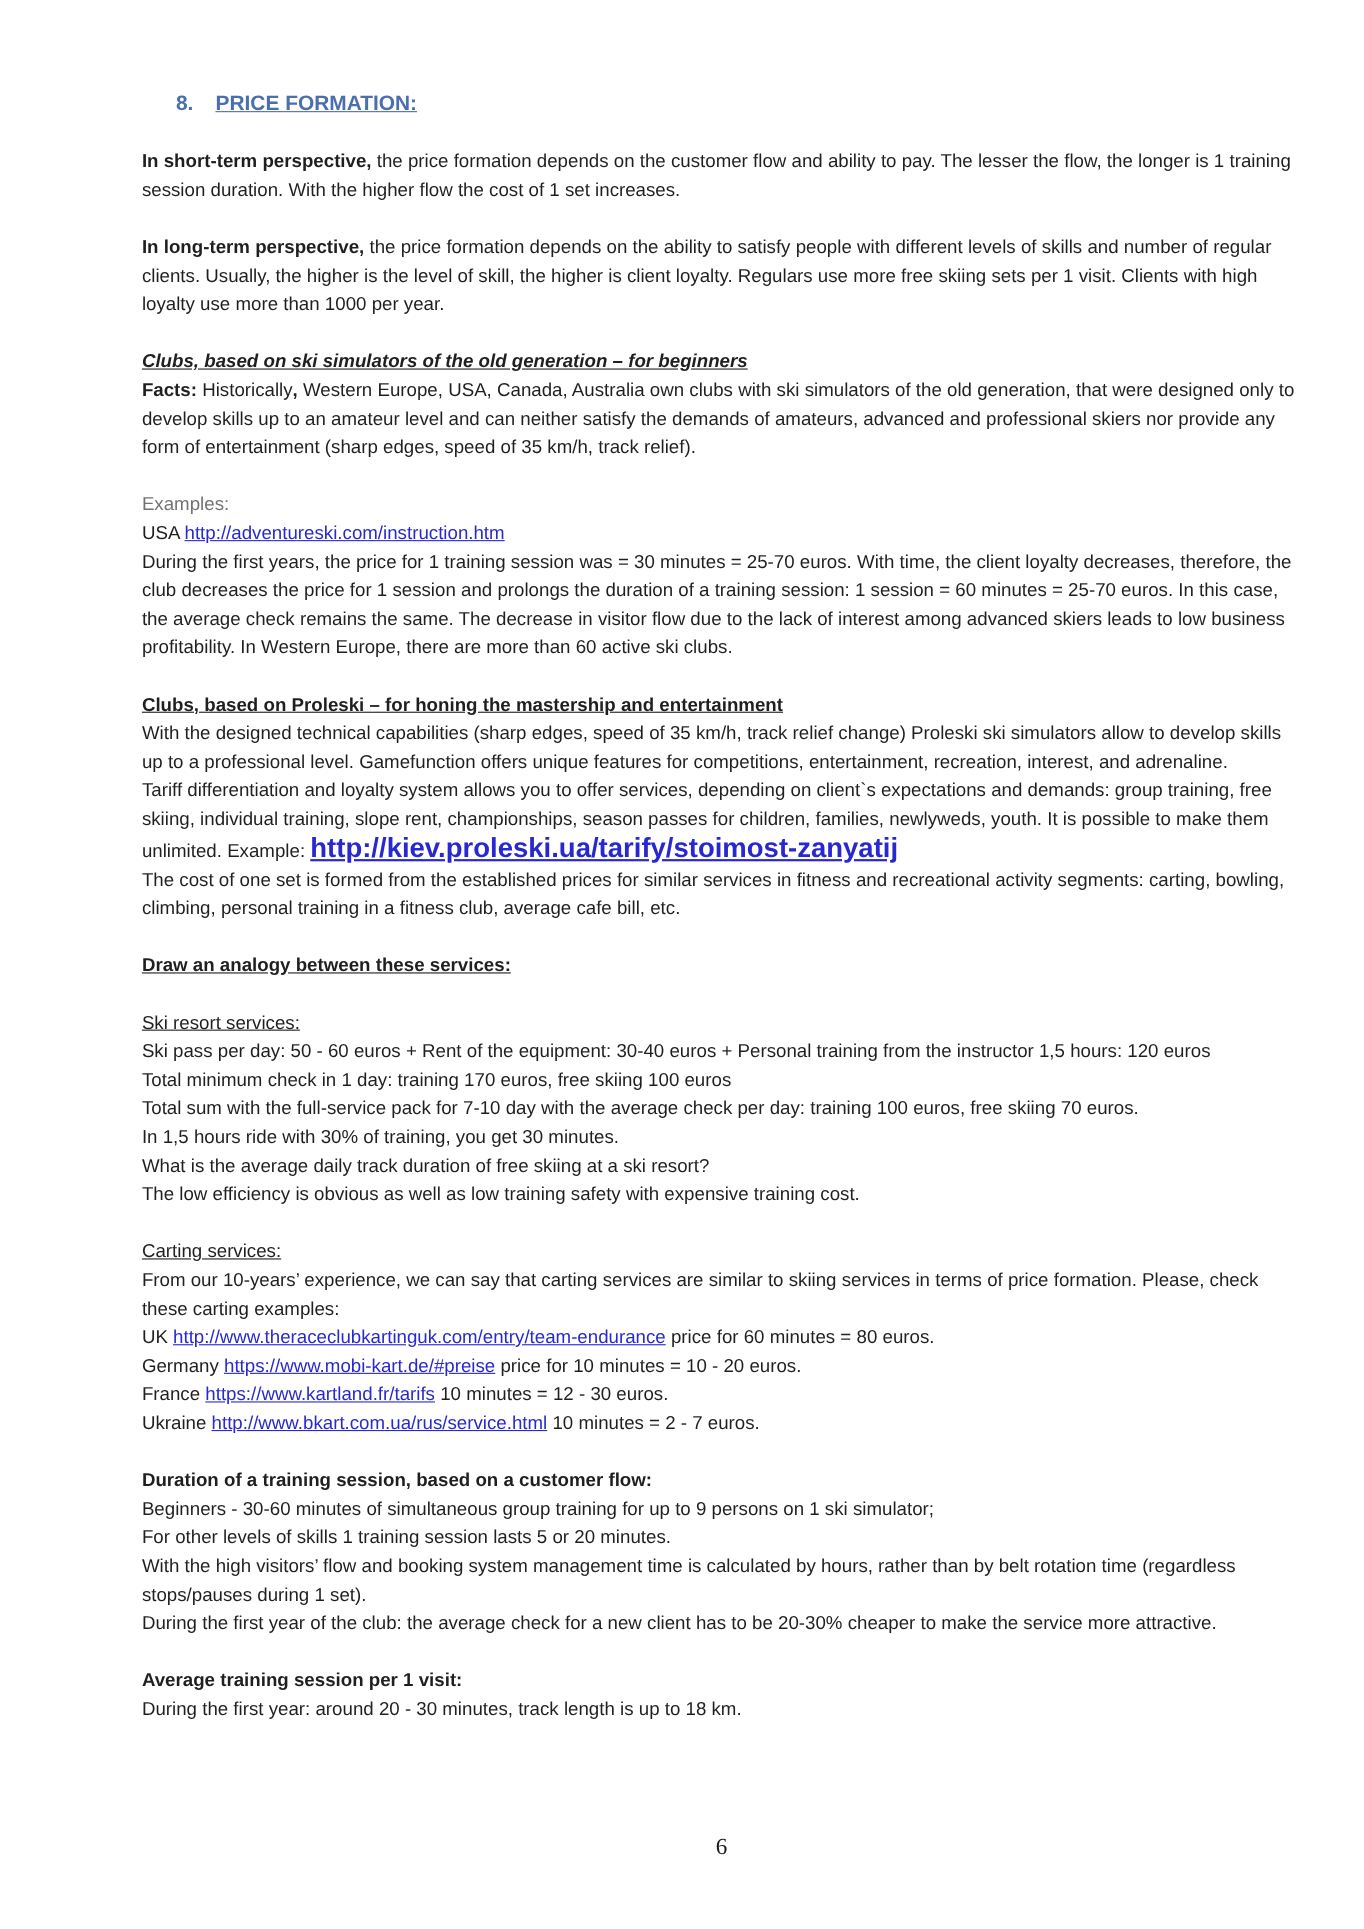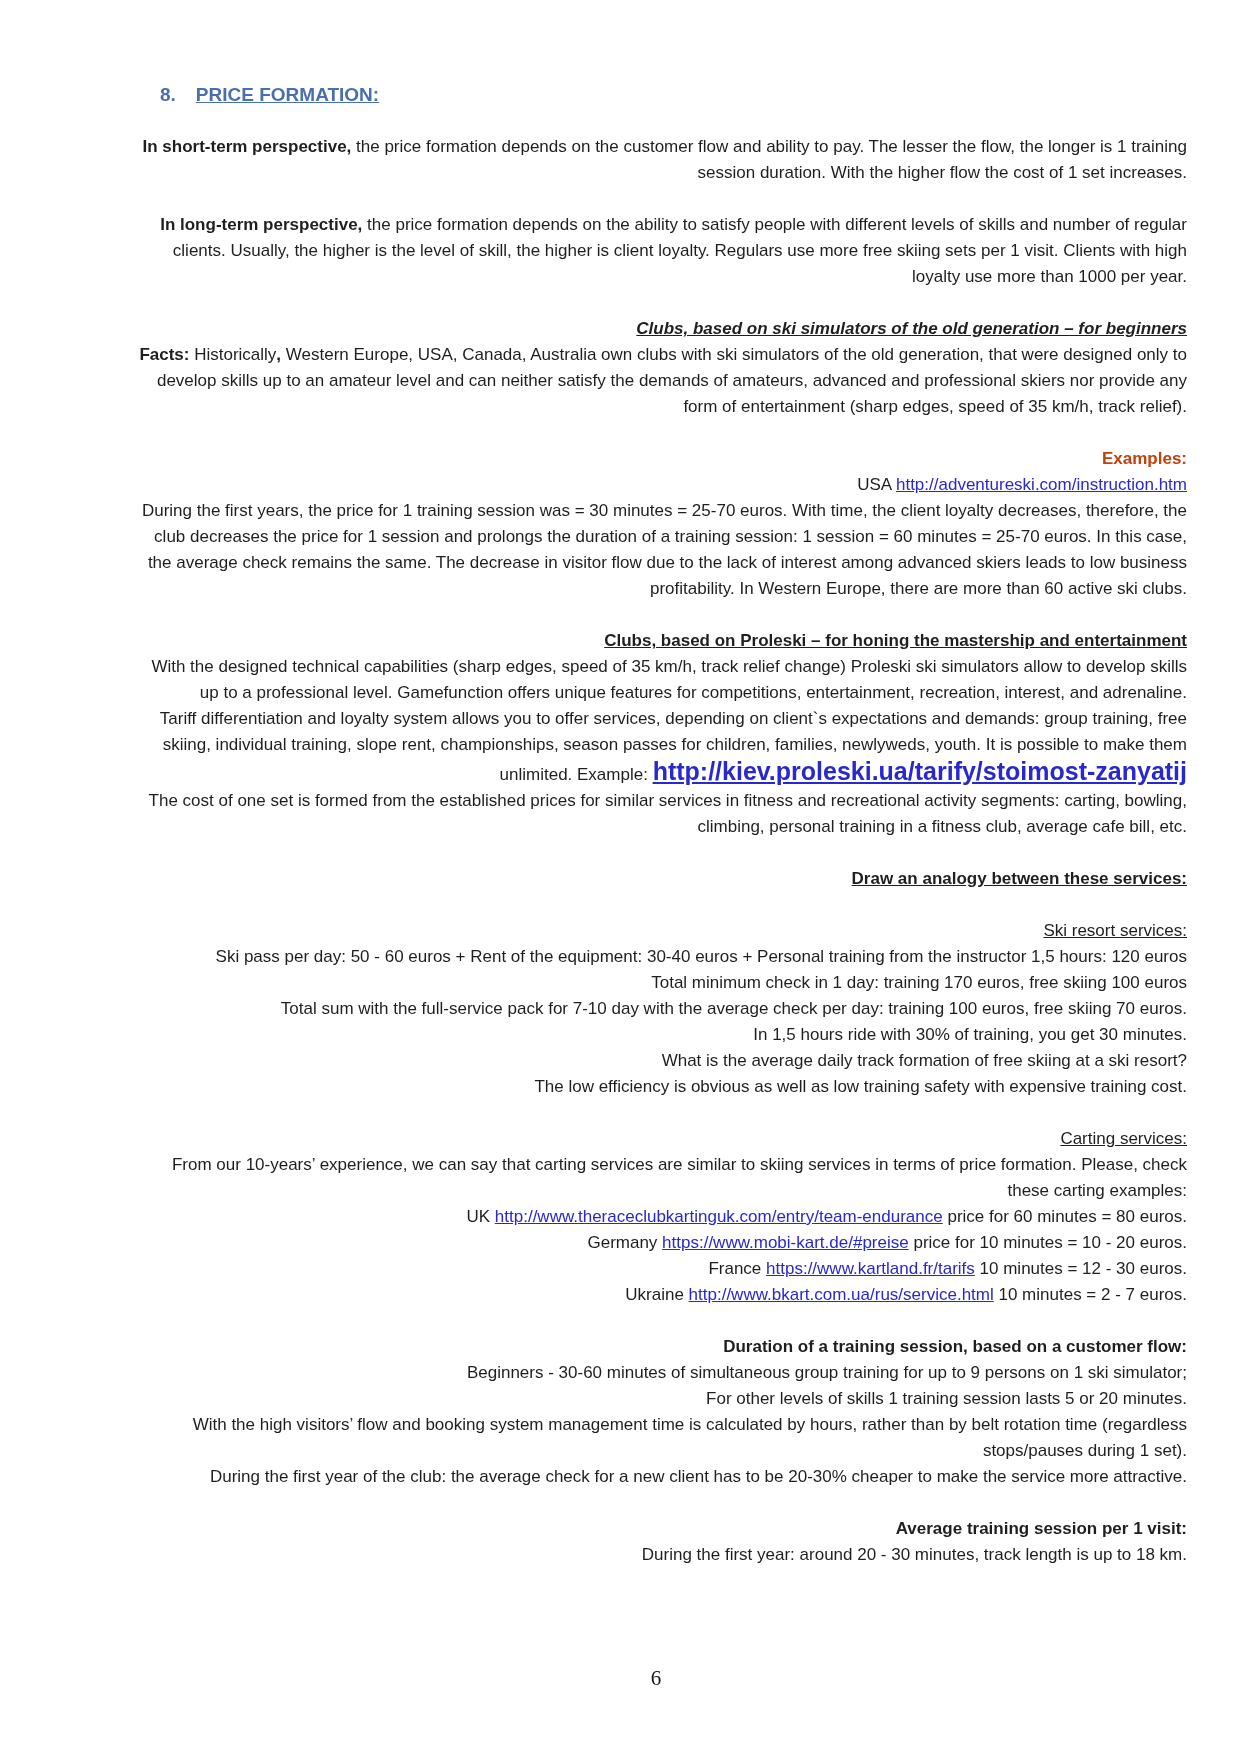--- a/index.html
+++ b/index.html
@@ -11,27 +11,27 @@
   .content{
     position:absolute;left:93px;top:82px;width:1058px;
     font-size:17px;line-height:26px;
   }
   .doc-heading{
     color:#4a6fae;font-weight:bold;font-size:19px;line-height:26px;
     margin:0 0 0 31px;
   }
   .doc-heading .hnum{margin-right:20px;}
   .doc-heading .hlabel{text-decoration:underline;}
-  .blk{margin:0;text-align:right;}
+  .blk{margin:0;}
   .sp{margin-top:26px;}
   .h-biu{font-weight:bold;font-style:italic;text-decoration:underline;}
   .h-bu{font-weight:bold;text-decoration:underline;}
   .h-u{text-decoration:underline;}
   .h-b{font-weight:bold;}
-  .label{color:#c2410c;font-weight:bold;}
+  .label{color:#737373;font-weight:normal;}
   .seg-b{font-weight:bold;}
   .link{color:#2828d0;text-decoration:underline;cursor:pointer;}
   .big{font-size:25px;font-weight:bold;}
   .pagenum{
     position:absolute;left:0;top:1666px;width:100%;text-align:center;
     font-family:"Liberation Serif",serif;font-size:21px;color:#1a1a1a;
   }
 </style>
 </head>
 <body>
@@ -52,21 +52,21 @@
         <p class="blk h-bu sp"><span class="">Clubs, based on Proleski – for honing the mastership and entertainment</span></p>
         <p class="blk p"><span class="">With the designed technical capabilities (sharp edges, speed of 35 km/h, track relief change) Proleski ski simulators allow to develop skills up to a professional level. Gamefunction offers unique features for competitions, entertainment, recreation, interest, and adrenaline.</span></p>
         <p class="blk p"><span class="">Tariff differentiation and loyalty system allows you to offer services, depending on client`s expectations and demands: group training, free skiing, individual training, slope rent, championships, season passes for children, families, newlyweds, youth. It is possible to make them unlimited. Example: </span><span class="link big">http://kiev.proleski.ua/tarify/stoimost-zanyatij</span></p>
         <p class="blk p"><span class="">The cost of one set is formed from the established prices for similar services in fitness and recreational activity segments: carting, bowling, climbing, personal training in a fitness club, average cafe bill, etc.</span></p>
         <p class="blk h-bu sp"><span class="">Draw an analogy between these services:</span></p>
         <p class="blk h-u sp"><span class="">Ski resort services:</span></p>
         <p class="blk p"><span class="">Ski pass per day: 50 - 60 euros + Rent of the equipment: 30-40 euros + Personal training from the instructor 1,5 hours: 120 euros</span></p>
         <p class="blk p"><span class="">Total minimum check in 1 day: training 170 euros, free skiing 100 euros</span></p>
         <p class="blk p"><span class="">Total sum with the full-service pack for 7-10 day with the average check per day: training 100 euros, free skiing 70 euros.</span></p>
         <p class="blk p"><span class="">In 1,5 hours ride with 30% of training, you get 30 minutes.</span></p>
-        <p class="blk p"><span class="">What is the average daily track formation of free skiing at a ski resort?</span></p>
+        <p class="blk p"><span class="">What is the average daily track duration of free skiing at a ski resort?</span></p>
         <p class="blk p"><span class="">The low efficiency is obvious as well as low training safety with expensive training cost.</span></p>
         <p class="blk h-u sp"><span class="">Carting services:</span></p>
         <p class="blk p"><span class="">From our 10-years’ experience, we can say that carting services are similar to skiing services in terms of price formation. Please, check these carting examples:</span></p>
         <p class="blk p"><span class="">UK </span><span class="link">http://www.theraceclubkartinguk.com/entry/team-endurance</span><span class=""> price for 60 minutes = 80 euros.</span></p>
         <p class="blk p"><span class="">Germany </span><span class="link">https://www.mobi-kart.de/#preise</span><span class=""> price for 10 minutes = 10 - 20 euros.</span></p>
         <p class="blk p"><span class="">France </span><span class="link">https://www.kartland.fr/tarifs</span><span class=""> 10 minutes = 12 - 30 euros.</span></p>
         <p class="blk p"><span class="">Ukraine </span><span class="link">http://www.bkart.com.ua/rus/service.html</span><span class=""> 10 minutes = 2 - 7 euros.</span></p>
         <p class="blk h-b sp"><span class="">Duration of a training session, based on a customer flow:</span></p>
         <p class="blk p"><span class="">Beginners - 30-60 minutes of simultaneous group training for up to 9 persons on 1 ski simulator;</span></p>
         <p class="blk p"><span class="">For other levels of skills 1 training session lasts 5 or 20 minutes.</span></p>

